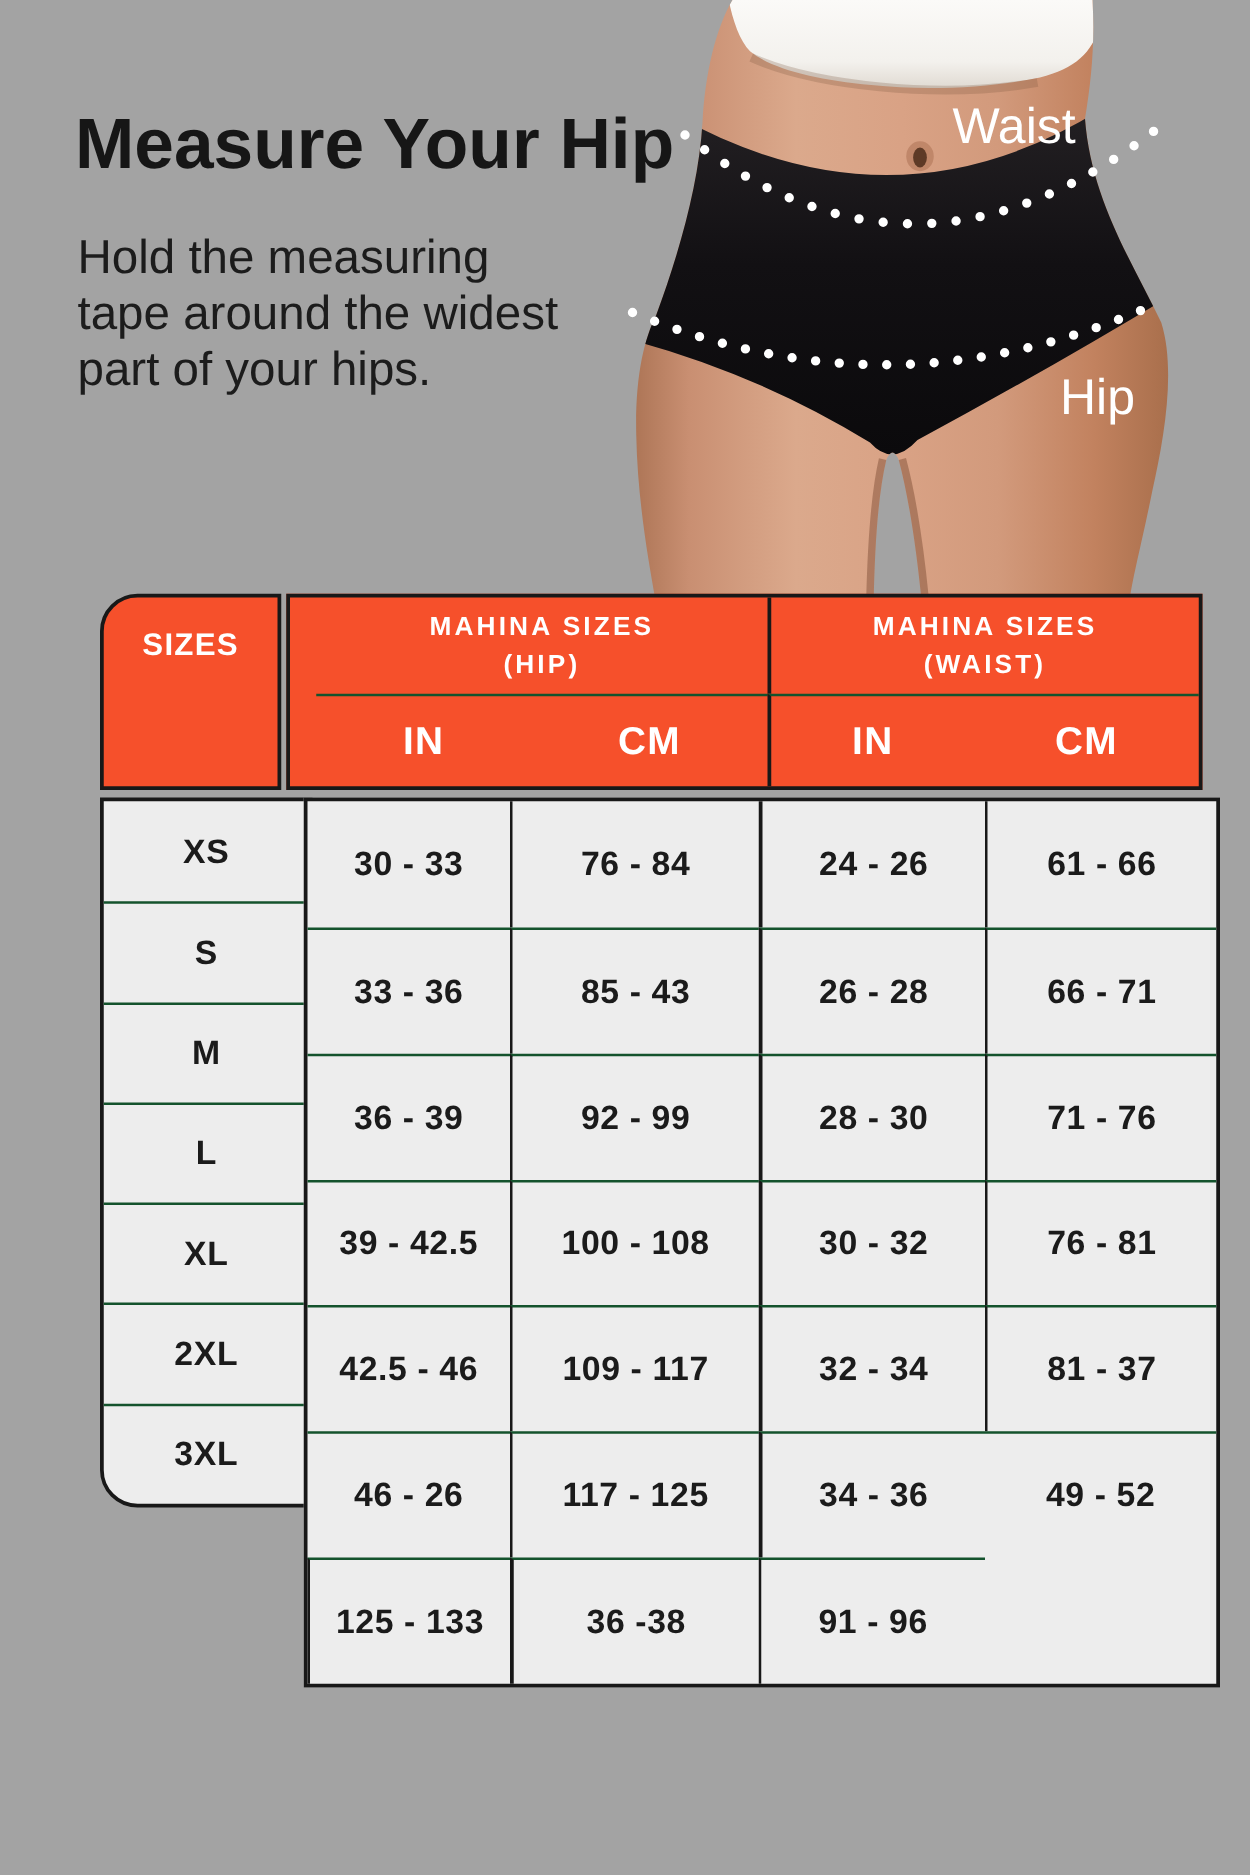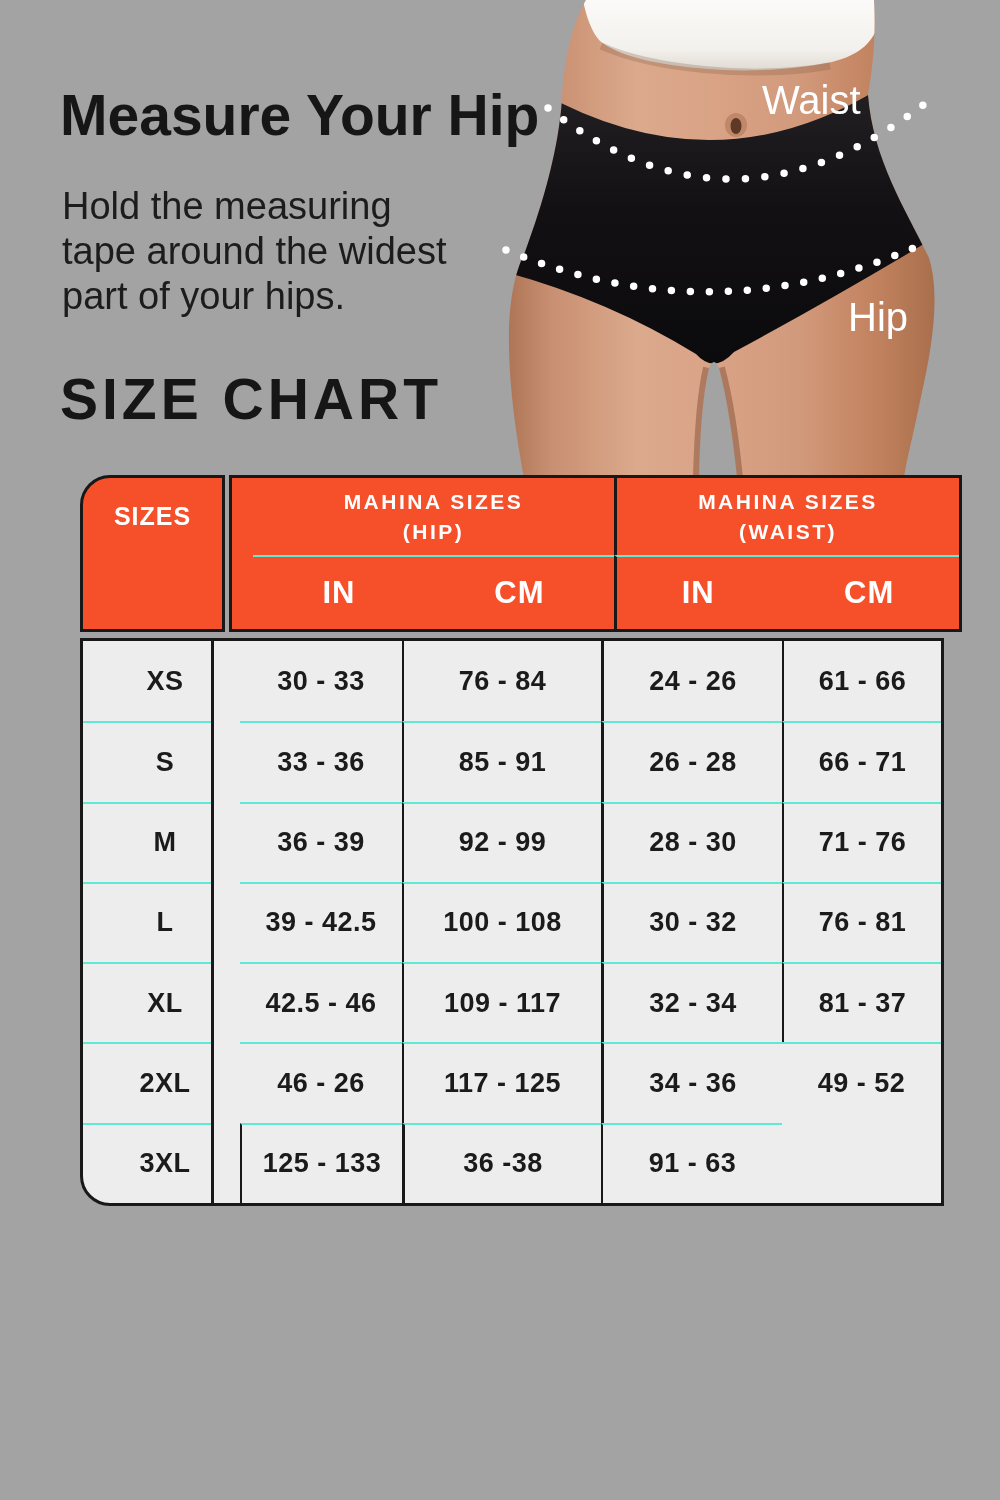--- a/index.html
+++ b/index.html
@@ -18,36 +18,35 @@
 
   
   .size-table{position:absolute; left:60px; top:475px; width:882px; height:731px;margin-left:20px;}
   .blk{position:absolute; box-sizing:border-box; border:3px solid #181818; background:#EDEDED;}
   .blk.orange{background:#F6502B;}
   .sizes-head{left:0; top:0; width:145px; height:157px; border-radius:30px 0 0 0; text-align:center; padding-top:24px; color:#fff; font-size:25px; font-weight:700; letter-spacing:1px;}
   .cols-head{left:149px; top:0; width:733px; height:157px; display:grid; grid-template-columns:361px 1fr; grid-template-rows:77px 1fr;padding-left:21px;}
   .group-cell{display:flex; align-items:center; justify-content:center; text-align:center; color:#fff; font-size:21px; font-weight:700; letter-spacing:2.5px; line-height:1.4;}
   .unit-cell{display:flex; align-items:center; justify-content:space-around; color:#fff; font-size:31px; font-weight:700; letter-spacing:1px;}
   .sizes-body{left:0; top:163px; width:170px; height:568px; border-radius:0 0 0 30px; display:grid; grid-template-rows:repeat(7,1fr);}
-  .data-body{left:131px; top:163px; width:733px; height:568px; display:grid; grid-template-columns:162px 199px 181px 1fr; grid-template-rows:repeat(7,1fr);padding-left:26px;}
+  .data-body{left:163px; top:163px; width:733px; height:712px; display:grid; grid-template-columns:162px 199px 181px 1fr; grid-template-rows:repeat(7,1fr);}
   .cell{display:flex; align-items:center; justify-content:center; color:#1b1b1b; font-size:27px; font-weight:700; letter-spacing:0.5px;}
-  .bt{border-top:2px solid #5eead4;}
+  .bt{border-top:2px solid #14532d;}
   .bl{border-left:2px solid #181818;}
   .bl3{border-left:3px solid #181818;}
 </style>
 </head>
 <body>
 
 <div class="page">
 
   <h1 class="intro-title">Measure Your Hip</h1>
   <p class="intro-copy">Hold the measuring
 tape around the widest
 part of your hips.</p>
-  <h2 class="chart-title">SIZE CHART</h2>
 
   <div class="figure">
     <svg width="500" height="478" viewBox="0 0 500 478">
       <defs>
         <linearGradient id="skinGrad" x1="0" y1="0" x2="1" y2="0">
           <stop offset="0" stop-color="#AE7657"></stop>
           <stop offset="0.10" stop-color="#C98F72"></stop>
           <stop offset="0.30" stop-color="#DBA98C"></stop>
           <stop offset="0.50" stop-color="#D9A285"></stop>
           <stop offset="0.68" stop-color="#D29A7C"></stop>
@@ -161,21 +160,21 @@
       <div class="cell bt">3XL</div>
     </div>
 
     <div class="blk data-body">
       <div class="cell">30 - 33</div>
       <div class="cell bl">76 - 84</div>
       <div class="cell bl3">24 - 26</div>
       <div class="cell bl">61 - 66</div>
 
       <div class="cell bt">33 - 36</div>
-      <div class="cell bt bl">85 - 91</div>
+      <div class="cell bt bl">85 - 43</div>
       <div class="cell bt bl3">26 - 28</div>
       <div class="cell bt bl">66 - 71</div>
 
       <div class="cell bt">36 - 39</div>
       <div class="cell bt bl">92 - 99</div>
       <div class="cell bt bl3">28 - 30</div>
       <div class="cell bt bl">71 - 76</div>
 
       <div class="cell bt">39 - 42.5</div>
       <div class="cell bt bl">100 - 108</div>
@@ -187,17 +186,17 @@
       <div class="cell bt bl3">32 - 34</div>
       <div class="cell bt bl">81 - 37</div>
 
       <div class="cell bt">46 - 26</div>
       <div class="cell bt bl">117 - 125</div>
       <div class="cell bt bl3">34 - 36</div>
 
       <div class="cell bt">49 - 52</div>
       <div class="cell bt bl">125 - 133</div>
       <div class="cell bt bl3">36 -38</div>
-      <div class="cell bt bl">91 - 63</div>
+      <div class="cell bt bl">91 - 96</div>
     </div>
 
   </div>
 </div>
 
 </body></html>

